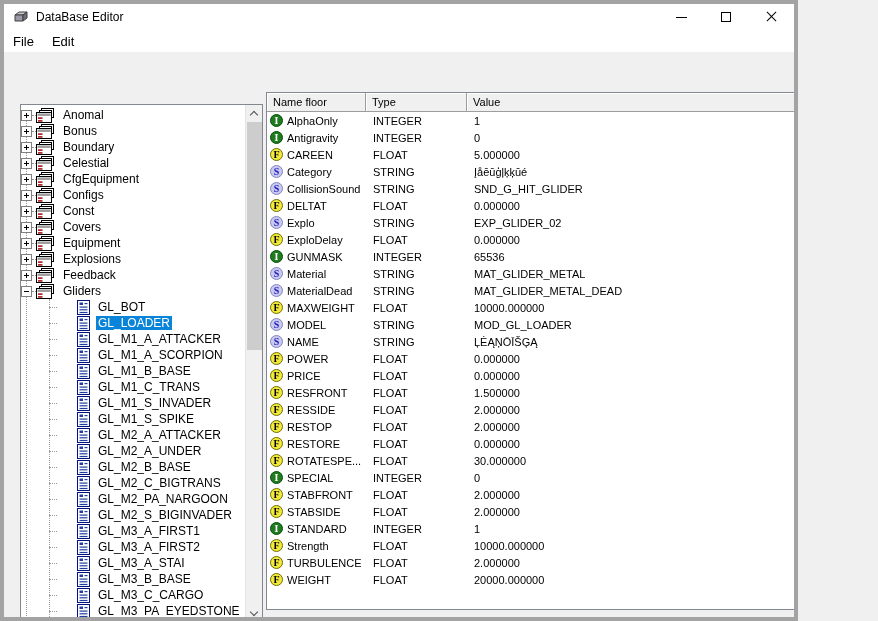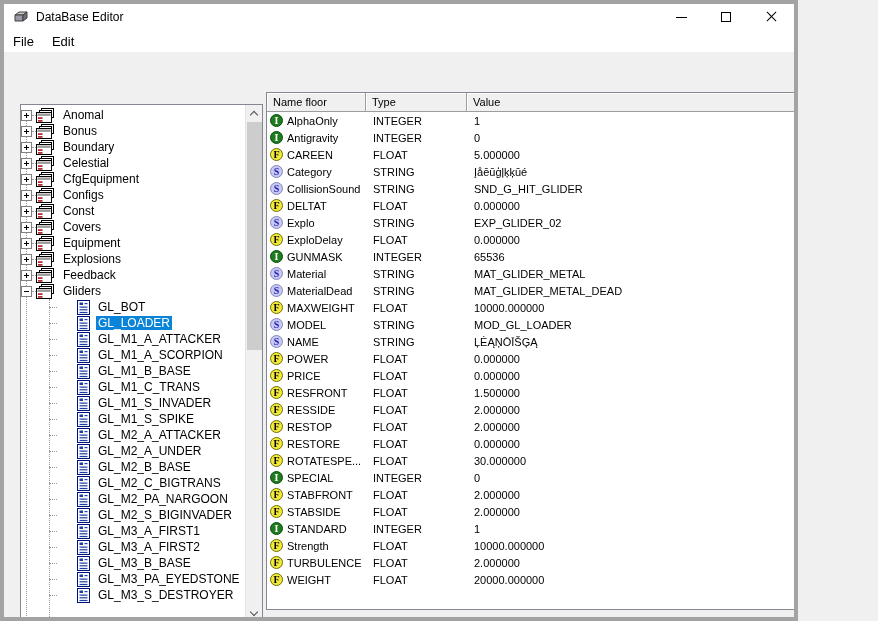--- a/index.html
+++ b/index.html
@@ -464,21 +464,43 @@
   </div>
           <div class="trow child">
     <svg class="doc-icon" width="13" height="15" viewBox="0 0 13 15">
       <rect x="0.5" y="0.5" width="12" height="14" fill="#fff" stroke="#001080"></rect>
       <rect x="2.5" y="2.5" width="3.5" height="2.5" fill="#2040a0"></rect>
       <rect x="7.5" y="3" width="3" height="1.2" fill="#2040a0"></rect>
       <rect x="2.5" y="6.5" width="8" height="1.2" fill="#2040a0"></rect>
       <rect x="2.5" y="9.2" width="8" height="1.2" fill="#2040a0"></rect>
       <rect x="2.5" y="11.9" width="8" height="1.2" fill="#2040a0"></rect>
     </svg>
+    <span class="tree-label">GL_M3_A_STAI</span>
+  </div>
+          <div class="trow child">
+    <svg class="doc-icon" width="13" height="15" viewBox="0 0 13 15">
+      <rect x="0.5" y="0.5" width="12" height="14" fill="#fff" stroke="#001080"></rect>
+      <rect x="2.5" y="2.5" width="3.5" height="2.5" fill="#2040a0"></rect>
+      <rect x="7.5" y="3" width="3" height="1.2" fill="#2040a0"></rect>
+      <rect x="2.5" y="6.5" width="8" height="1.2" fill="#2040a0"></rect>
+      <rect x="2.5" y="9.2" width="8" height="1.2" fill="#2040a0"></rect>
+      <rect x="2.5" y="11.9" width="8" height="1.2" fill="#2040a0"></rect>
+    </svg>
     <span class="tree-label">GL_M3_B_BASE</span>
+  </div>
+          <div class="trow child">
+    <svg class="doc-icon" width="13" height="15" viewBox="0 0 13 15">
+      <rect x="0.5" y="0.5" width="12" height="14" fill="#fff" stroke="#001080"></rect>
+      <rect x="2.5" y="2.5" width="3.5" height="2.5" fill="#2040a0"></rect>
+      <rect x="7.5" y="3" width="3" height="1.2" fill="#2040a0"></rect>
+      <rect x="2.5" y="6.5" width="8" height="1.2" fill="#2040a0"></rect>
+      <rect x="2.5" y="9.2" width="8" height="1.2" fill="#2040a0"></rect>
+      <rect x="2.5" y="11.9" width="8" height="1.2" fill="#2040a0"></rect>
+    </svg>
+    <span class="tree-label">GL_M3_C_CARGO</span>
   </div>
           <div class="trow child">
     <svg class="doc-icon" width="13" height="15" viewBox="0 0 13 15">
       <rect x="0.5" y="0.5" width="12" height="14" fill="#fff" stroke="#001080"></rect>
       <rect x="2.5" y="2.5" width="3.5" height="2.5" fill="#2040a0"></rect>
       <rect x="7.5" y="3" width="3" height="1.2" fill="#2040a0"></rect>
       <rect x="2.5" y="6.5" width="8" height="1.2" fill="#2040a0"></rect>
       <rect x="2.5" y="9.2" width="8" height="1.2" fill="#2040a0"></rect>
       <rect x="2.5" y="11.9" width="8" height="1.2" fill="#2040a0"></rect>
     </svg>

